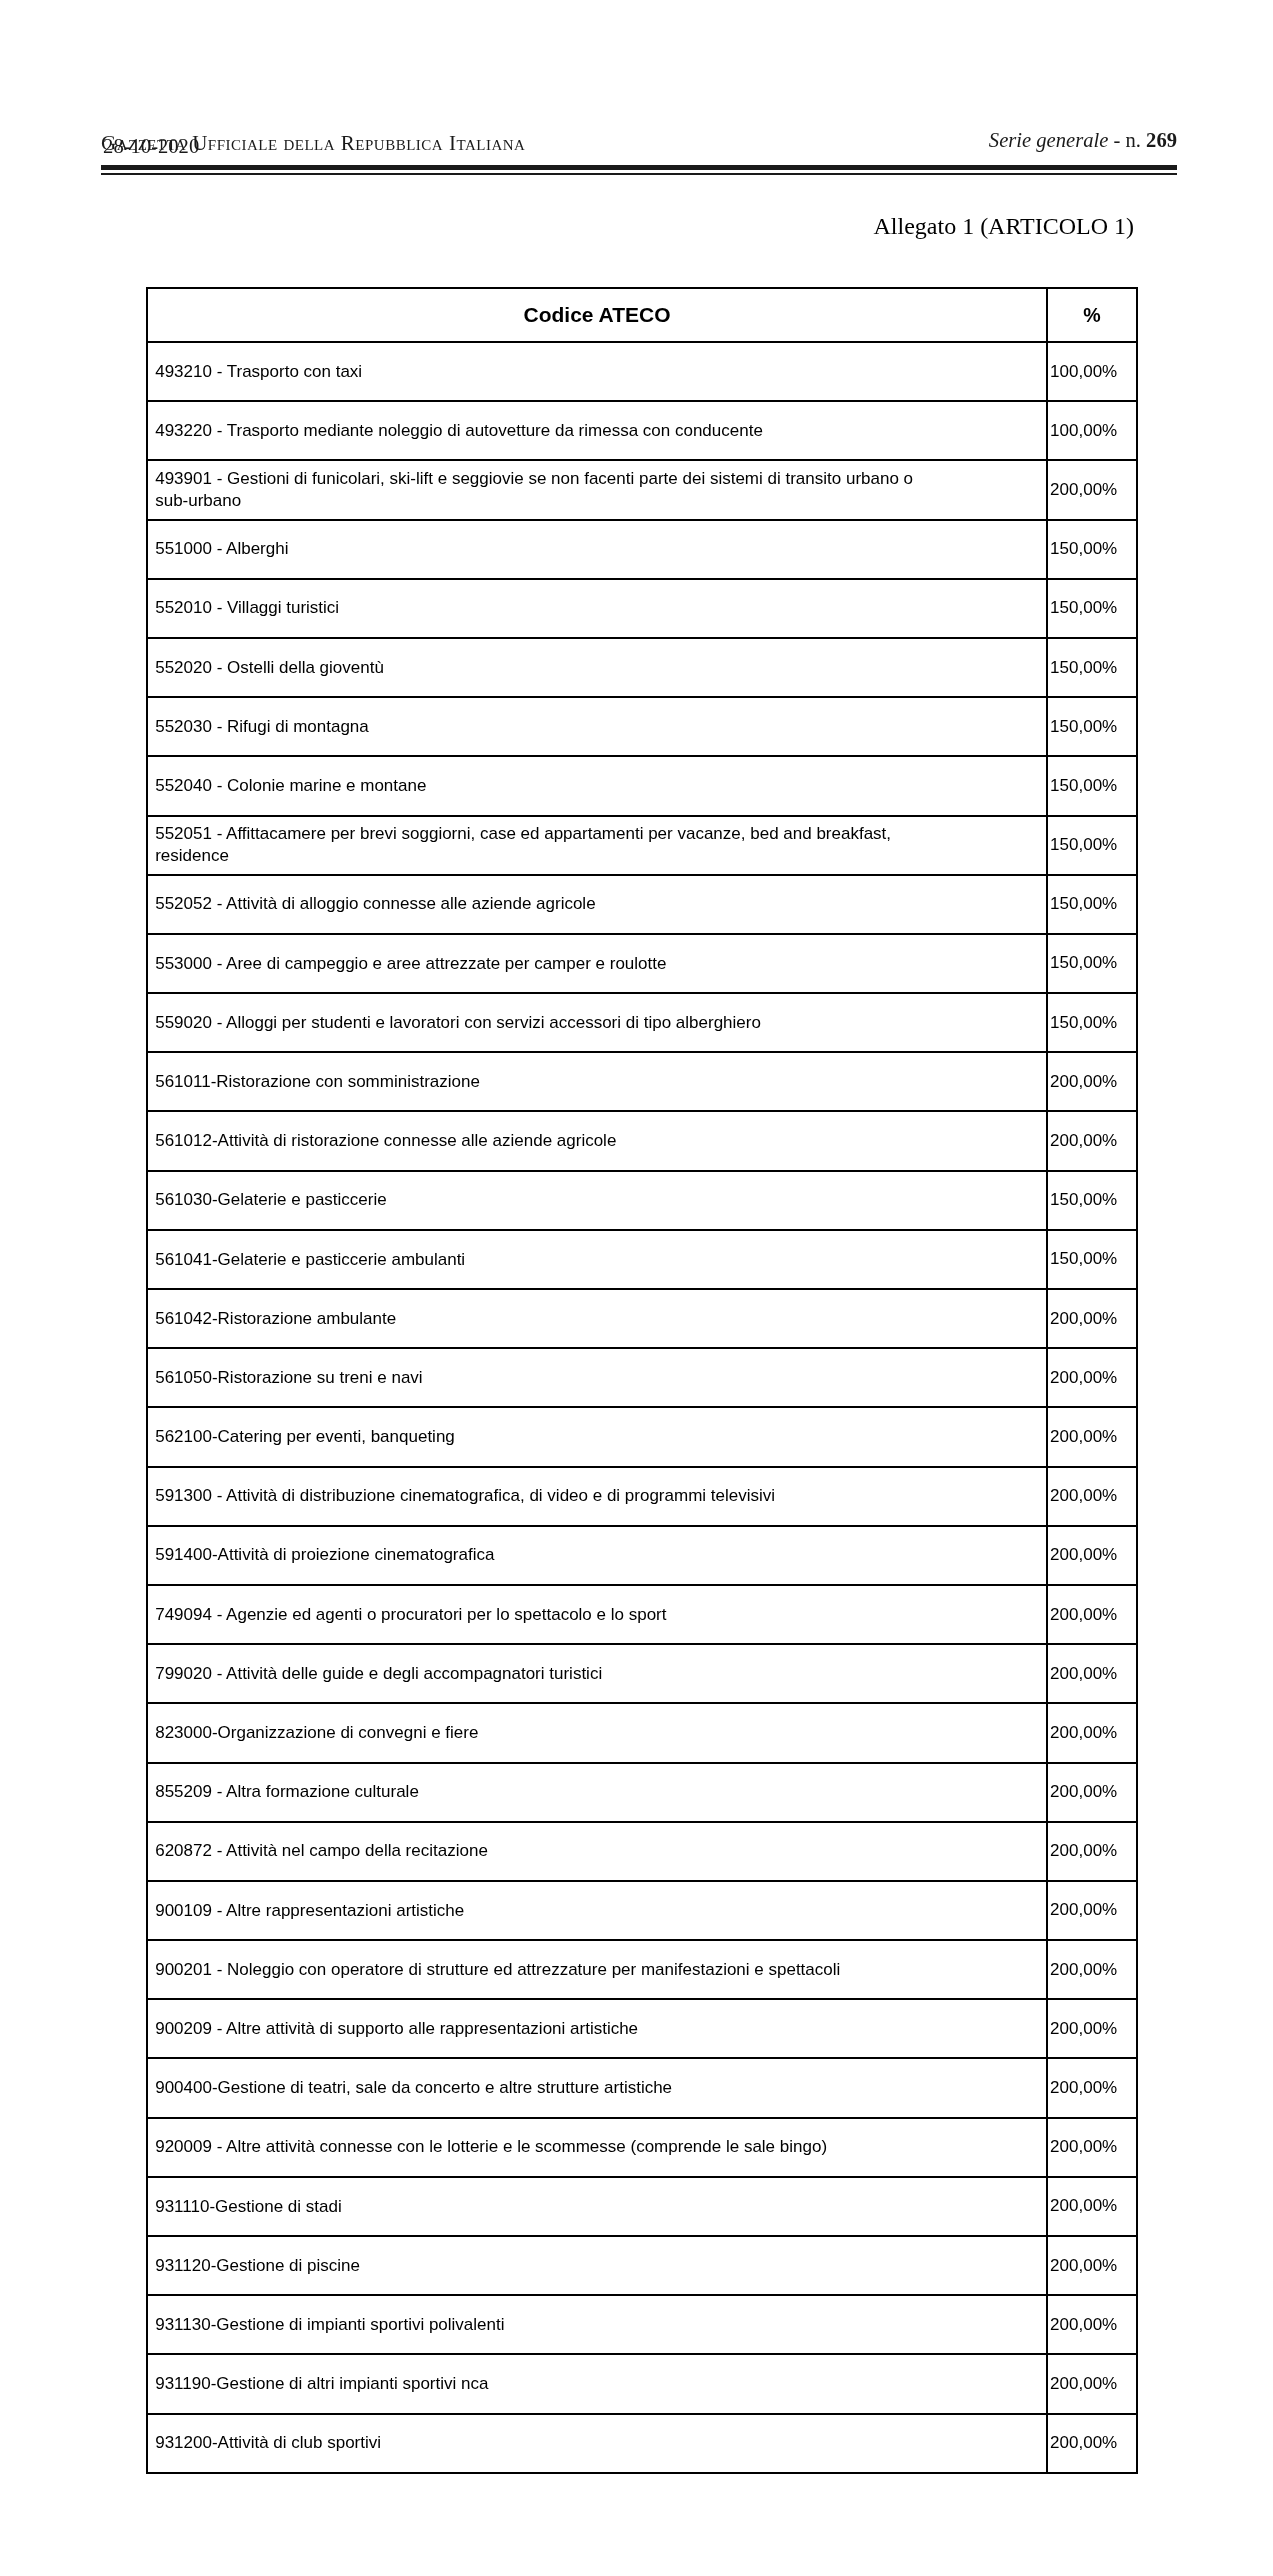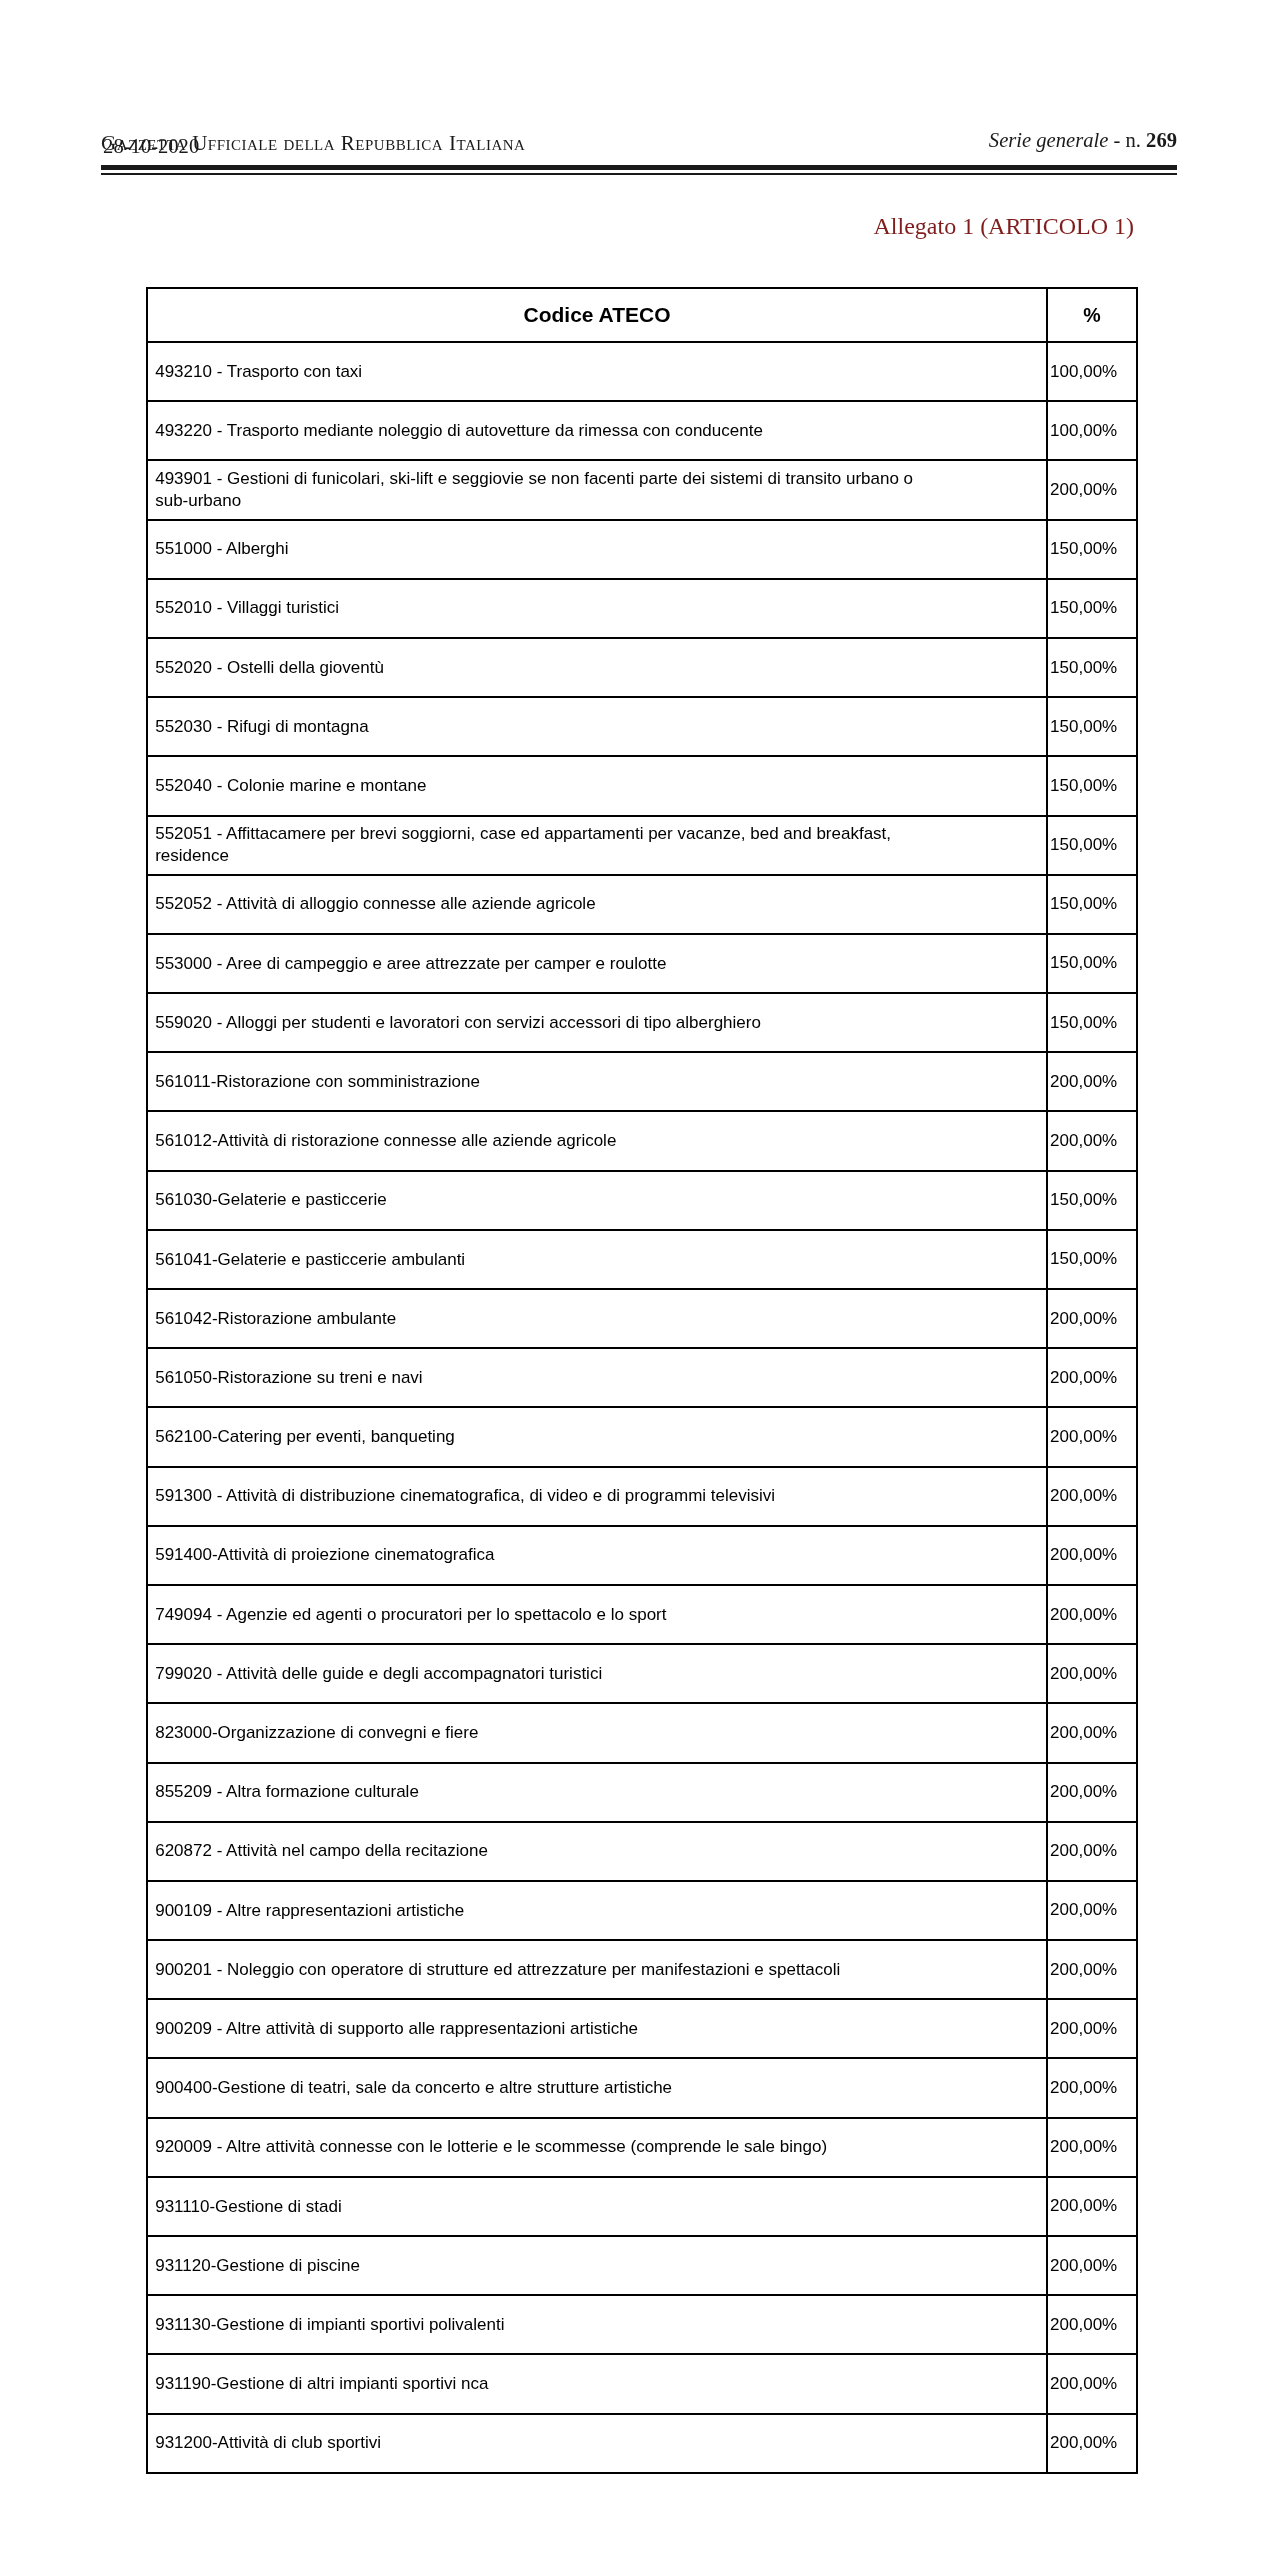--- a/index.html
+++ b/index.html
@@ -66,21 +66,21 @@
     height: 1.5px;
     background: #1a1a1a;
   }
 
   .annex {
     position: absolute;
     top: 213px;
     right: 140px;
     font-family: "Liberation Serif", serif;
     font-size: 24px;
-    color: #7f1d1d;
+    color: #000000;
     white-space: nowrap;
   }
 
   
   table.ateco {
     position: absolute;
     left: 146px;
     top: 287px;
     width: 990px;
     border-collapse: collapse;

